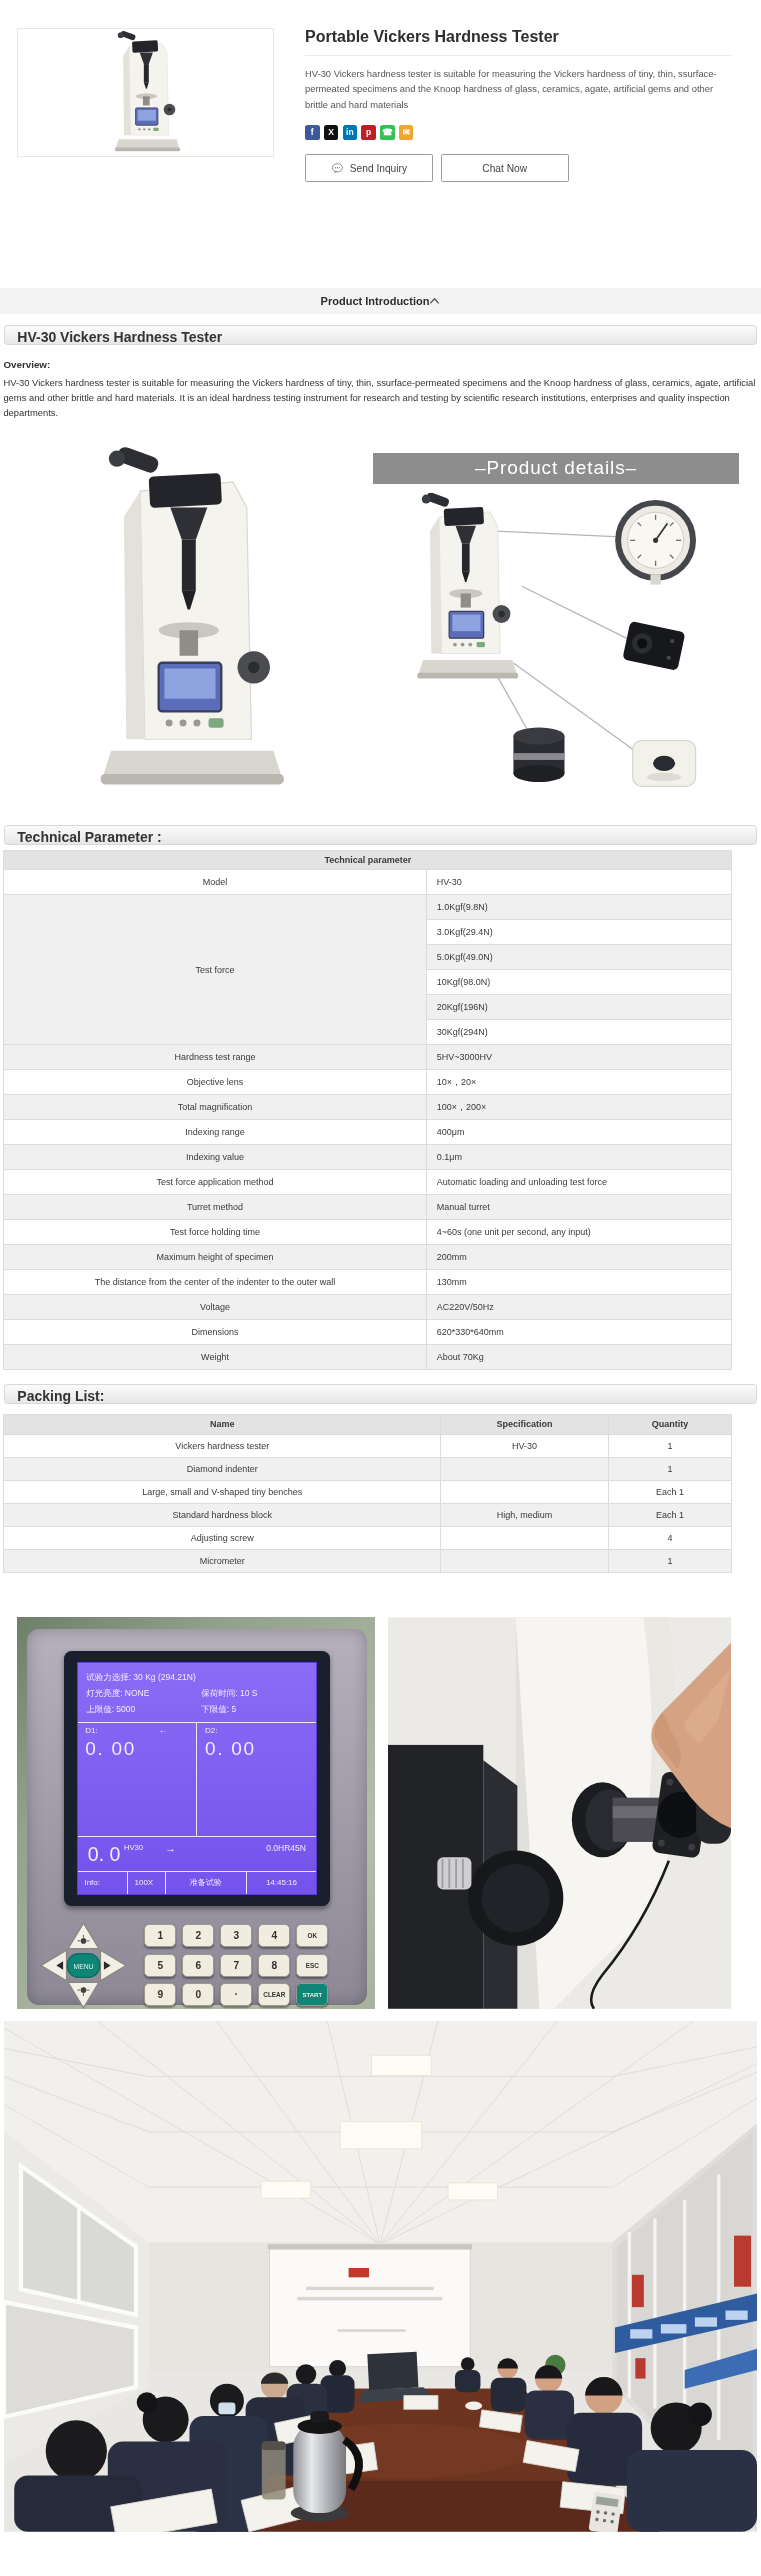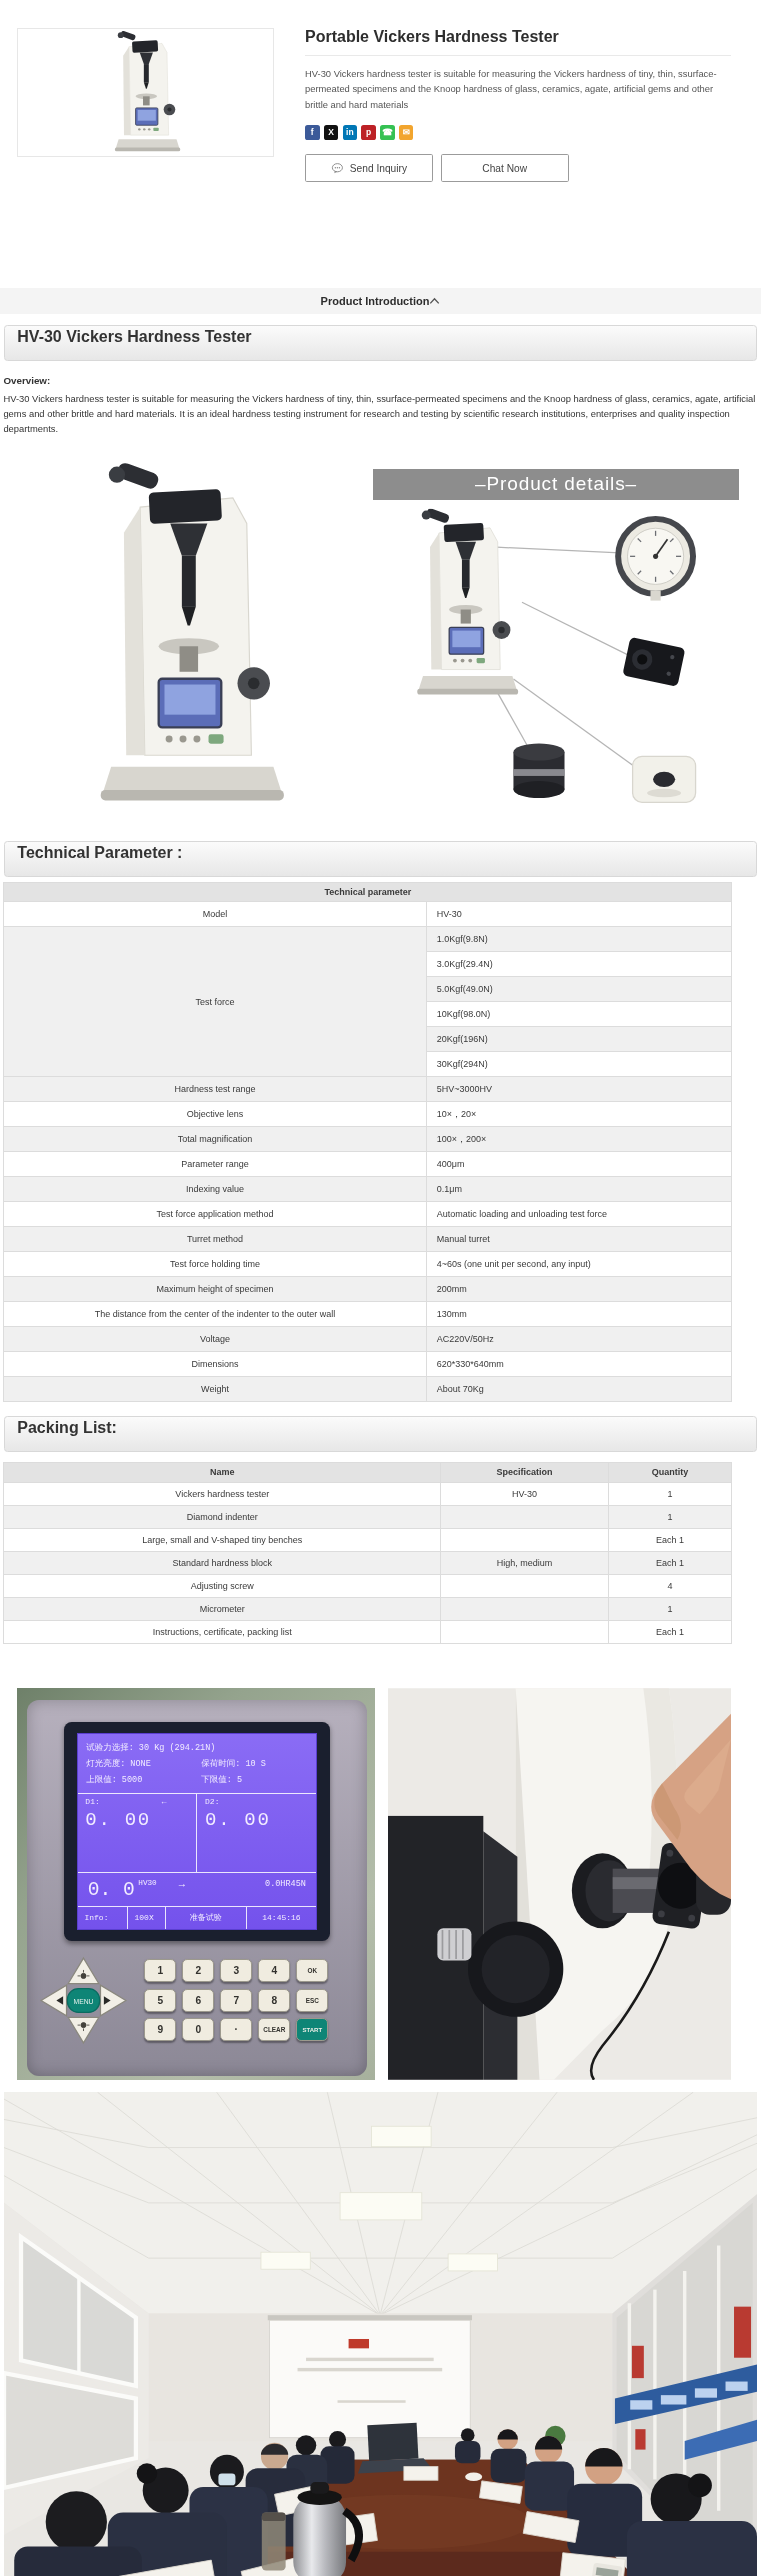--- a/index.html
+++ b/index.html
@@ -15,21 +15,21 @@
 .title-divider{border-bottom:0.9px solid #e9e9e9;margin-bottom:9.4px}
 .product-desc{font-size:9.4px;line-height:1.65;color:#555}
 .social-row{margin-top:12.8px;display:flex;gap:4.3px}
 .social-icon{width:14.5px;height:14.5px;border-radius:2.6px;color:#fff;font-size:8.5px;font-weight:bold;display:flex;align-items:center;justify-content:center;cursor:pointer}
 .cta-row{margin-top:14.5px;display:flex;gap:7.7px}
 .cta-btn{width:128px;height:28px;border:0.9px solid #9b9b9b;border-radius:1.7px;background:#fff;font-size:10.2px;color:#444;display:flex;align-items:center;justify-content:center;gap:6px;cursor:pointer}
 
 
 .pi-bar{margin-top:106px;height:25.5px;background:#f4f4f4;display:flex;align-items:center;justify-content:center;padding:0 10.2px;cursor:pointer}
 .pi-title{font-size:11px;font-weight:bold;color:#2d2d2d}
-.gray-bar{margin:11px 4.3px 0;height:36px;line-height:22px;background:linear-gradient(#fbfbfb,#e7e7e7);border:0.9px solid #d8d8d8;border-radius:3.4px;font-size:16px;font-weight:bold;color:#333;padding-left:12px}
+.gray-bar{margin:11px 4.3px 0;height:20px;line-height:22px;background:linear-gradient(#fbfbfb,#e7e7e7);border:0.9px solid #d8d8d8;border-radius:3.4px;font-size:14px;font-weight:bold;color:#333;padding-left:12px}
 
 
 .overview{margin:12px 3.4px 0;font-size:9.4px;line-height:1.6;color:#333}
 .overview-label{font-weight:bold;font-size:9.8px;margin-bottom:2.6px}
 
 
 .figures{display:flex;margin-top:8.5px}
 .fig-left{width:373px;height:385px;display:flex;align-items:center;justify-content:center}
 .fig-right{width:366px;height:385px}
 .details-banner{margin-top:24px;height:31.5px;background:#8d8d8d;color:#fff;font-size:19px;display:flex;align-items:center;justify-content:center;letter-spacing:0.9px}
@@ -46,21 +46,21 @@
 .packing-table td{height:23px}
 .packing-table tr.stripe td{background:#f0f0f0}
 .packing-table th:nth-child(1){width:60%}
 .packing-table th:nth-child(2){width:23%}
 
 
 .photos{display:flex;gap:12.8px;margin:44px 0 0 17px}
 .panel-photo{width:358px;height:392px;background:linear-gradient(135deg,#6e8069 0%,#94a38d 30%,#b4bdaa 75%,#a7b19d 100%);position:relative;flex:none}
 .panel-face{position:absolute;left:10.2px;right:8.5px;top:12px;bottom:3.4px;background:linear-gradient(#b6b0bd,#8c8896);border-radius:12px;box-shadow:inset 0 0 15.3px rgba(0,0,0,.25)}
 .screen-frame{width:266px;margin:22px auto 0;background:#1a1f2e;border-radius:7.7px;padding:11px 12.8px;box-shadow:0 2.6px 5.1px rgba(0,0,0,.4)}
-.lcd{background:linear-gradient(#8a6cf5,#7452ec);color:#f2ecff;font-family:Liberation Mono, monospace;border:0.9px solid #5b3fd0;height:197px;display:flex;flex-direction:column}
+.lcd{background:linear-gradient(#8a6cf5,#7452ec);color:#f2ecff;font-family:Liberation Sans, sans-serif;border:0.9px solid #5b3fd0;height:233px;display:flex;flex-direction:column}
 .lcd-top{padding:7.7px 8.5px 4.3px;font-size:8.5px;line-height:1.85}
 .lcd-line.split{display:flex}
 .lcd-line.split span:first-child{width:52%}
 .d-row{display:flex;border-top:0.9px solid rgba(255,255,255,.85);flex:1}
 .d-cell{flex:1;padding:3.4px 7.7px}
 .d-cell + .d-cell{border-left:0.9px solid rgba(255,255,255,.85)}
 .d-head{font-size:8px;display:flex;justify-content:space-between;padding-right:22px}
 .d-val{font-size:19px;letter-spacing:1.7px;margin-top:2.6px}
 .lcd-main{border-top:0.9px solid rgba(255,255,255,.85);padding:5.1px 10.2px;display:flex;align-items:flex-start}
 .main-val{font-size:19.6px}
@@ -261,21 +261,21 @@
         </tr>
         <tr>
           <td class="p-label" rowspan="1">Objective lens</td>
           <td class="p-value">10×，20×</td>
         </tr>
         <tr class="stripe">
           <td class="p-label" rowspan="1">Total magnification</td>
           <td class="p-value">100×，200×</td>
         </tr>
         <tr>
-          <td class="p-label" rowspan="1">Parameter range</td>
+          <td class="p-label" rowspan="1">Indexing range</td>
           <td class="p-value">400μm</td>
         </tr>
         <tr class="stripe">
           <td class="p-label" rowspan="1">Indexing value</td>
           <td class="p-value">0.1μm</td>
         </tr>
         <tr>
           <td class="p-label" rowspan="1">Test force application method</td>
           <td class="p-value">Automatic loading and unloading test force</td>
         </tr>
@@ -343,25 +343,20 @@
         </tr>
         <tr>
           <td>Adjusting screw</td>
           <td></td>
           <td>4</td>
         </tr>
         <tr class="stripe">
           <td>Micrometer</td>
           <td></td>
           <td>1</td>
-        </tr>
-        <tr>
-          <td>Instructions, certificate, packing list</td>
-          <td></td>
-          <td>Each 1</td>
         </tr>
       </tbody>
   </table>
 
   
   <div class="photos">
 
     <div class="panel-photo">
       <div class="panel-face">
         <div class="screen-frame">

